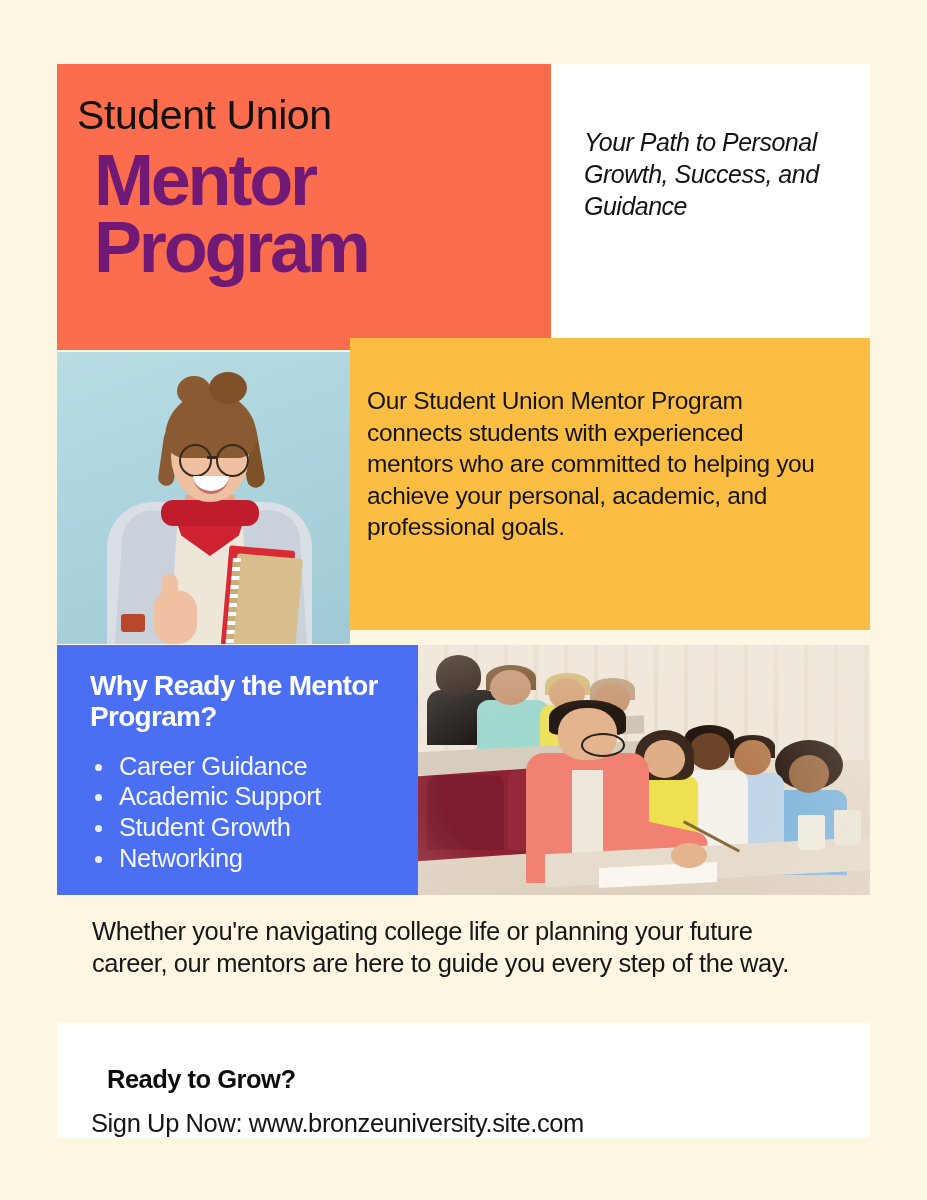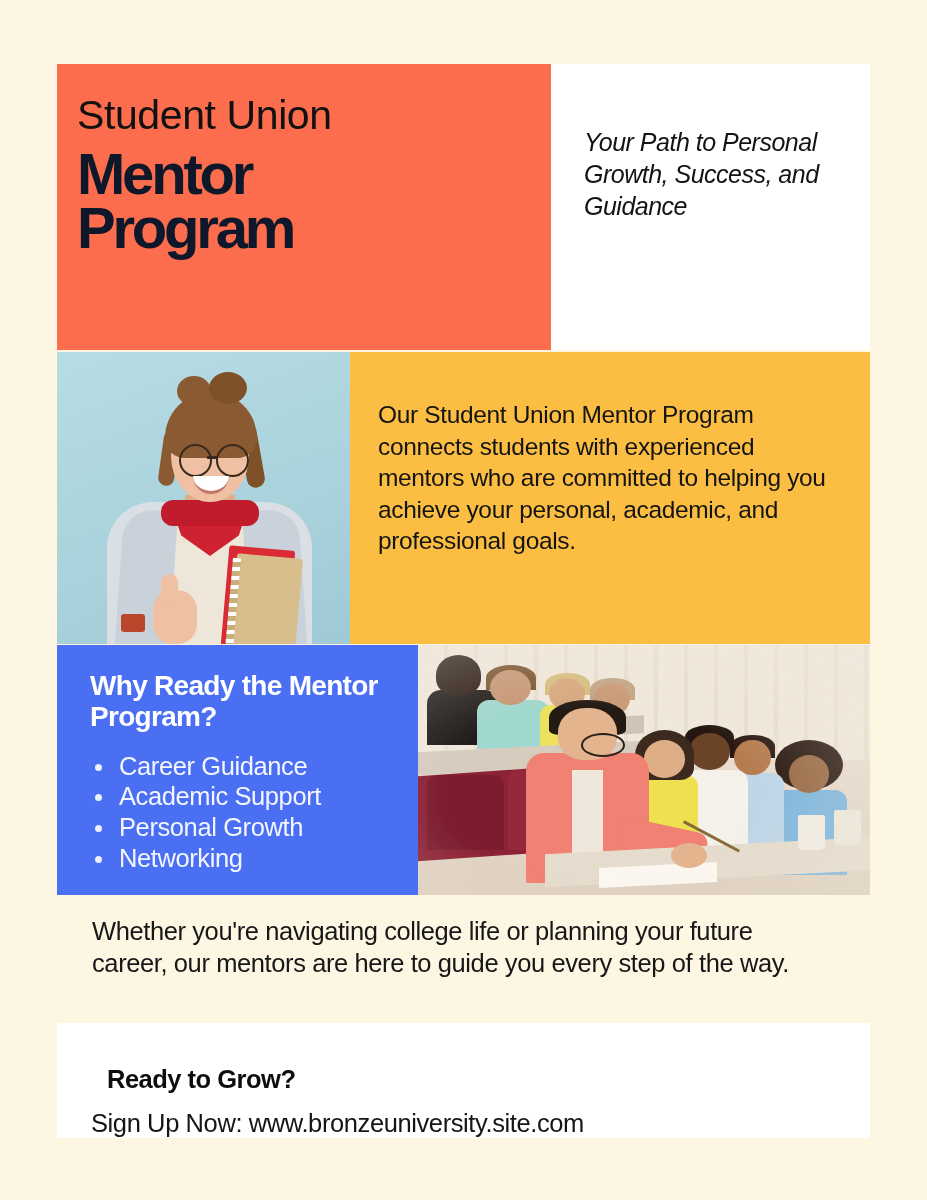--- a/index.html
+++ b/index.html
@@ -14,44 +14,44 @@
   
   .title-block{
     position:absolute;left:57px;top:64px;width:494px;height:286px;
     background:#FB6D4C;box-sizing:border-box;padding:30px 0 0 20px;
   }
   .kicker{
     font-size:41px;font-weight:300;color:#111;letter-spacing:-0.4px;
     line-height:1.05;margin:0;
   }
   .big-title{
-    font-size:58px;font-weight:800;color:#0f172a;line-height:0.93;
-    letter-spacing:-3.2px;margin:10px 0 0 0;
+    font-size:72px;font-weight:800;color:#701a75;line-height:0.93;
+    letter-spacing:-3.2px;margin:10px 0 0 17px;
   }
   .brand-block{
     position:absolute;left:551px;top:64px;width:319px;height:286px;
     background:#FFFFFE;box-sizing:border-box;padding:47px 20px 0 33px;
   }
   .brand-name{
     font-size:29px;font-weight:800;font-style:italic;color:#0c0c0c;
     line-height:1.06;letter-spacing:-0.9px;margin:0;
   }
   .brand-tag{
     font-size:25px;font-weight:400;font-style:italic;color:#131313;
     line-height:1.27;letter-spacing:-0.5px;margin:16px 0 0 0;
   }
 
   
   .photo-student{
     position:absolute;left:57px;top:352px;width:293px;height:292px;
     overflow:hidden;background:#ADD5DE;
   }
   .desc-block{
-    position:absolute;left:350px;top:352px;width:520px;height:292px;
-    background:#FBBE42;box-sizing:border-box;padding:47px 44px 0 28px;
+    position:absolute;left:350px;top:338px;width:520px;height:292px;
+    background:#FBBE42;box-sizing:border-box;padding:47px 44px 0 17px;
   }
   .desc-text{
     font-size:24.5px;font-weight:400;color:#141414;line-height:1.29;
     letter-spacing:-0.35px;margin:0;
   }
 
   
   .why-block{
     position:absolute;left:57px;top:645px;width:361px;height:250px;
     background:#4A6FF3;box-sizing:border-box;padding:25px 16px 0 33px;
@@ -227,21 +227,21 @@
 
   <div class="desc-block">
     <p class="desc-text">Our Student Union Mentor Program connects students with experienced mentors who are committed to helping you achieve your personal, academic, and professional goals.</p>
   </div>
 
   <div class="why-block">
     <h2 class="why-head">Why Ready the Mentor Program?</h2>
     <ul class="why-list">
       <li>Career Guidance</li>
       <li>Academic Support</li>
-      <li>Personal Growth</li>
+      <li>Student Growth</li>
       <li>Networking</li>
     </ul>
   </div>
 
   <div class="photo-class">
     <div class="ph2-bg"></div>
     <div class="ph2-wall"></div>
     <div class="ph2-desk3"></div>
     <div class="ph2-p-a-b"></div>
     <div class="ph2-p-a-h"></div>

